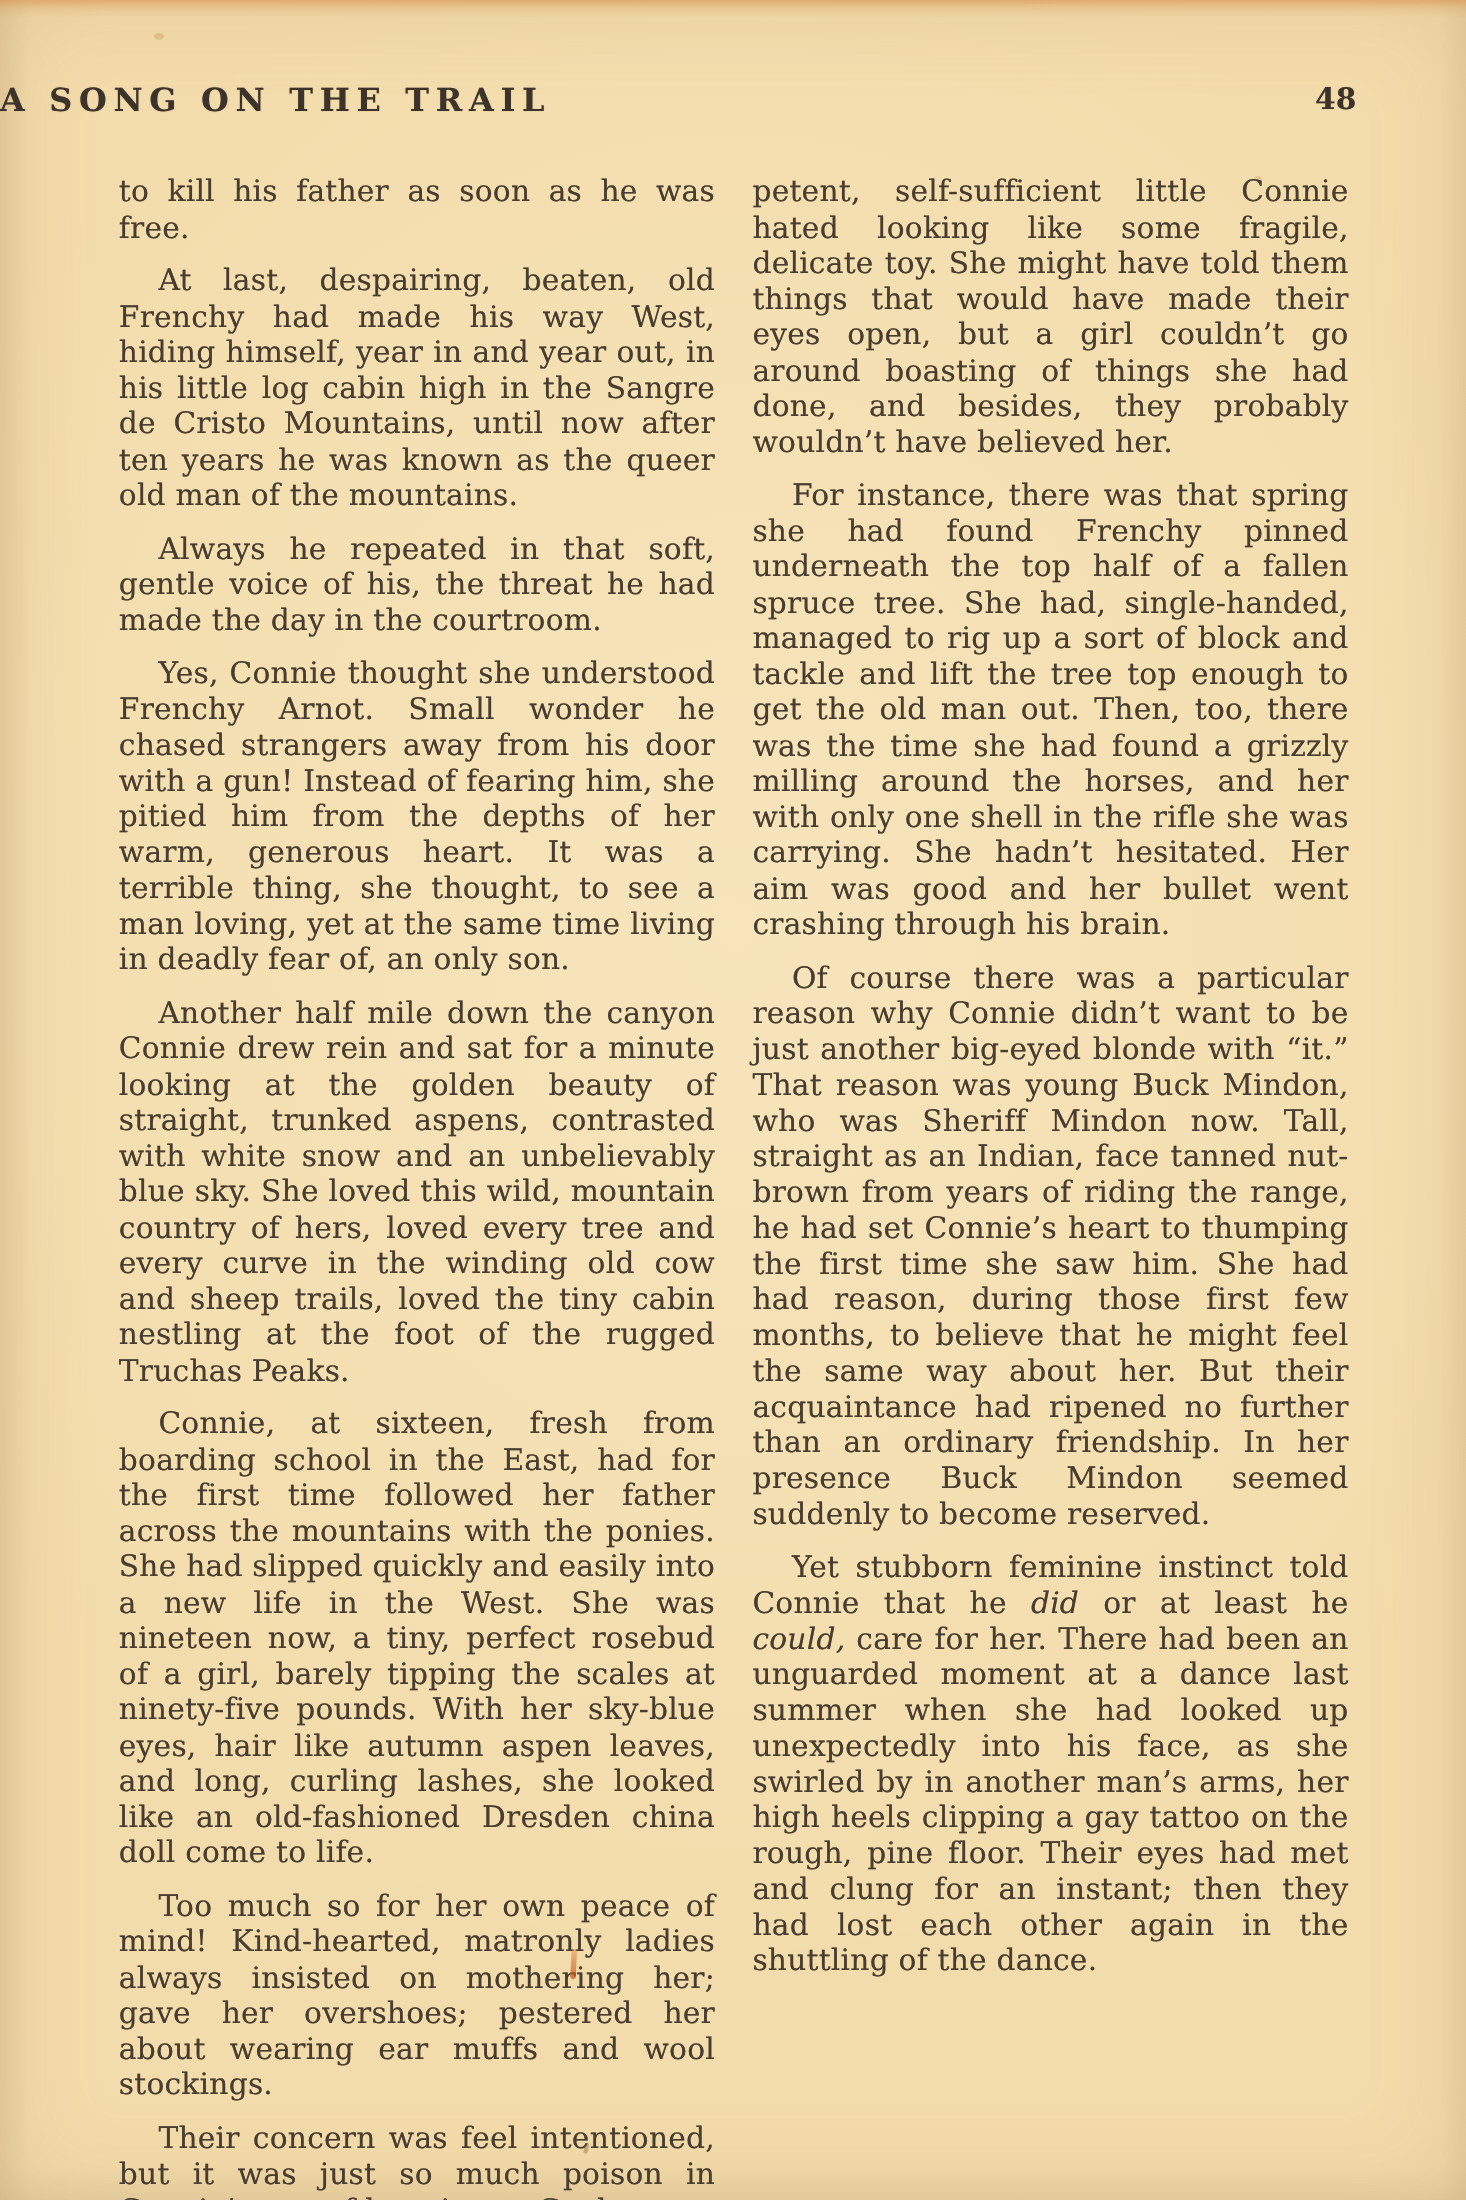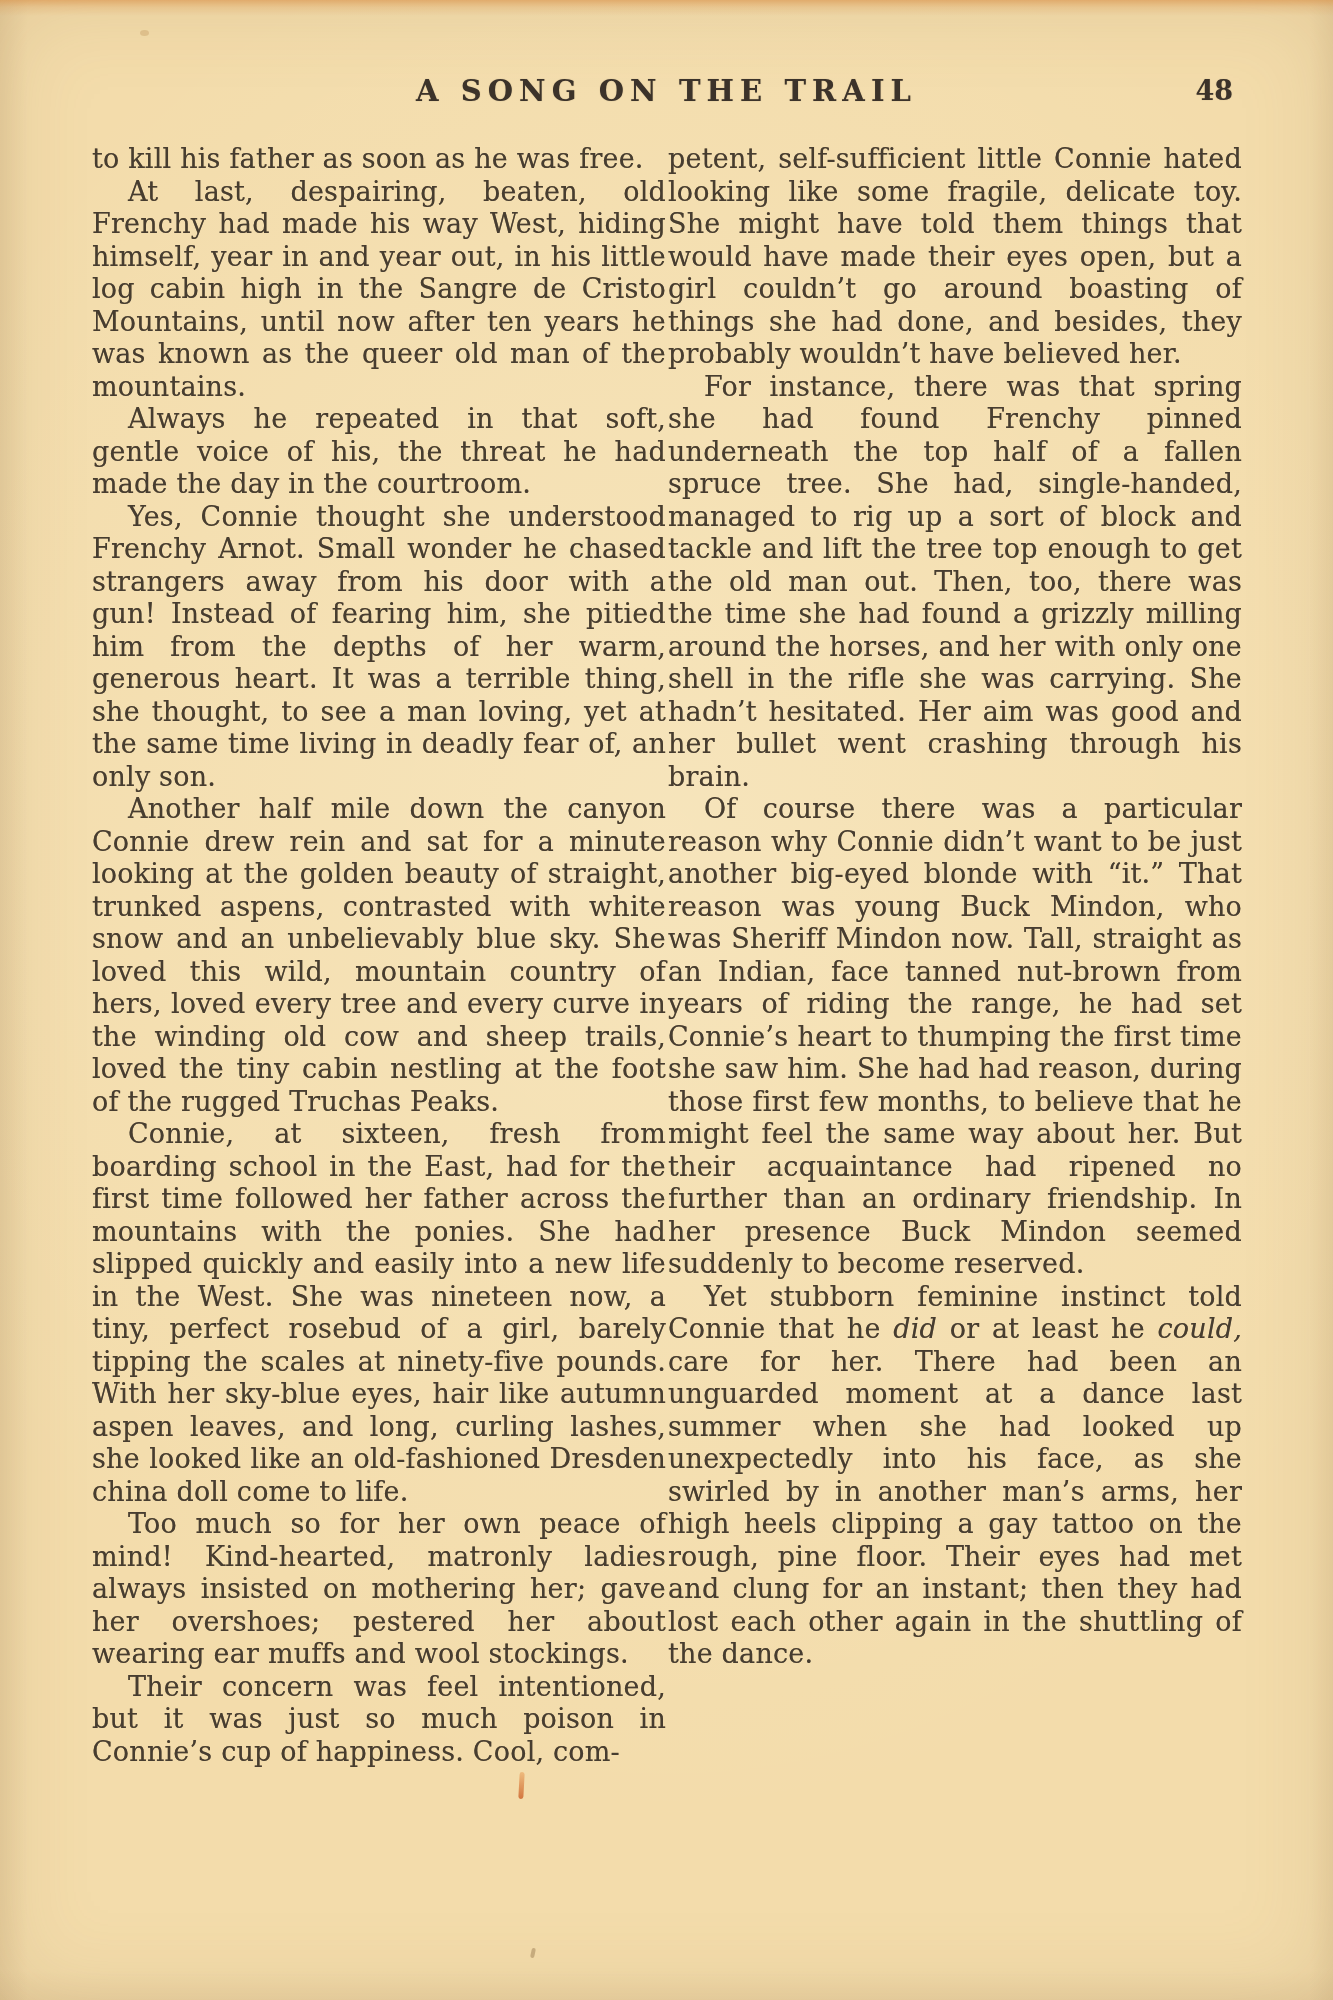--- a/index.html
+++ b/index.html
@@ -46,21 +46,21 @@
     position: absolute;
     top: 74px;
     left: 0;
     width: 1333px;
     height: 36px;
   }
   .page-title {
     position: absolute;
     left: 0;
     right: 0;
-    text-align: center;
+    text-align: left;
     font-size: 29px;
     font-weight: bold;
     letter-spacing: 0.21em;
     color: var(--ink-dark, #3c332a);
     text-shadow: 0 0 1px rgba(60,45,30,0.35);
     white-space: nowrap;
   }
   .page-number {
     position: absolute;
     right: 100px;
@@ -78,21 +78,21 @@
     text-align: justify;
     font-size: 27px;
     line-height: 32.5px;
     letter-spacing: 0.2px;
     color: var(--ink, #473d30);
     text-shadow: 0 0 0.5px rgba(70,55,35,0.55);
   }
   .text-col.left  { left: 92px;  }
   .text-col.right { left: 668px; }
   .text-col p {
-    margin: 0;
+    margin: 16px;
     padding: 0;
   }
   .text-col p.indent { text-indent: 36px; }
 
   
   .print-smudge {
     position: absolute;
     left: 519px;
     top: 1772px;
     width: 5px;

